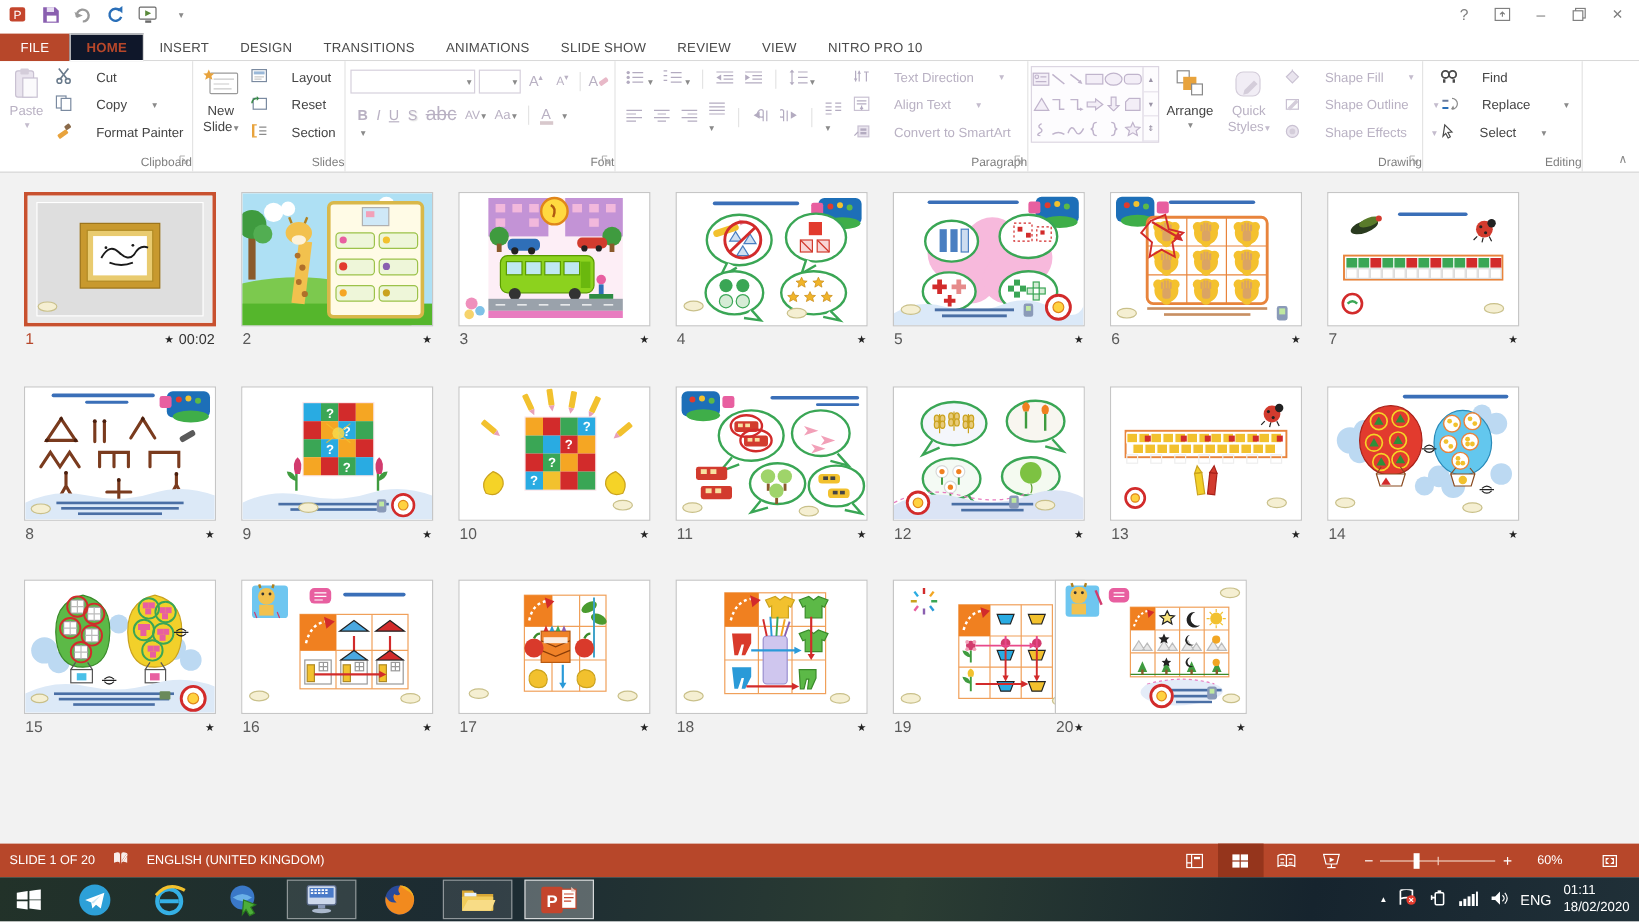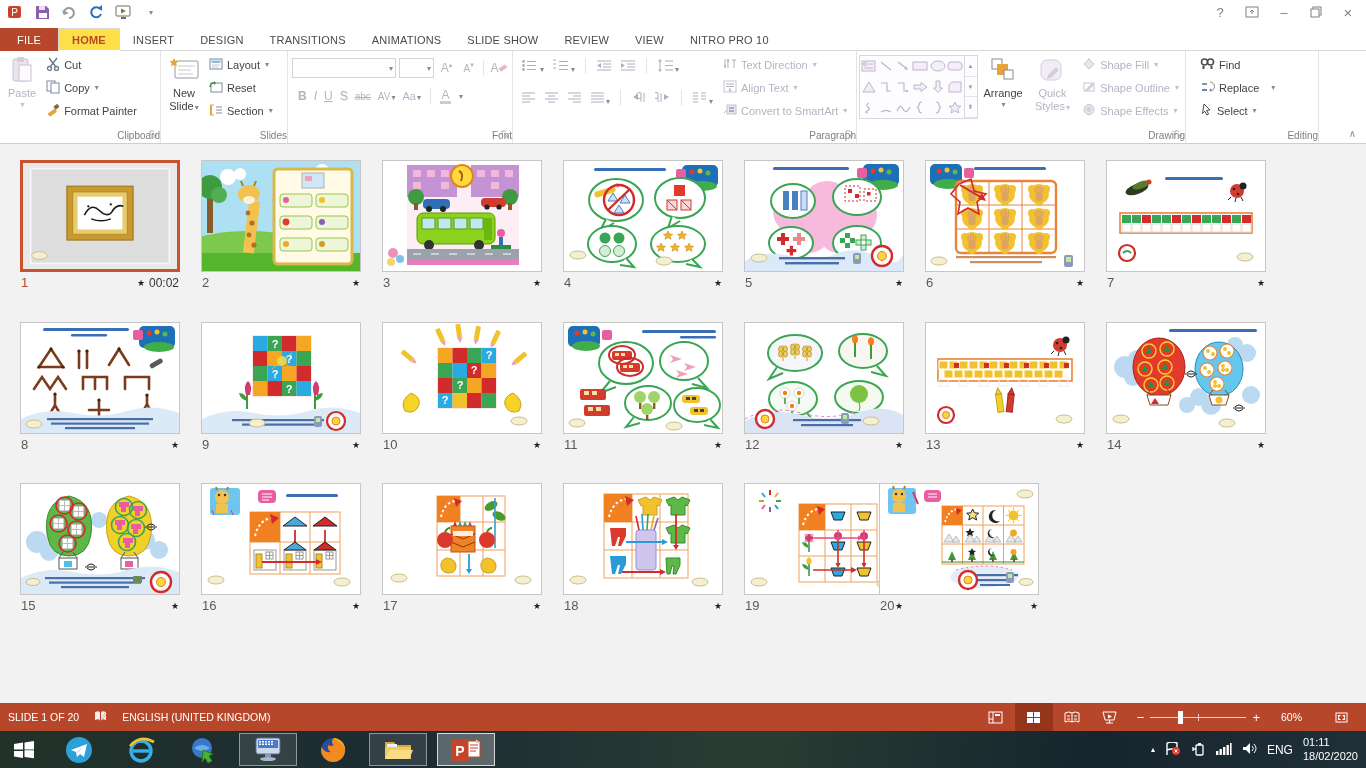--- a/index.html
+++ b/index.html
@@ -10,31 +10,31 @@
 .qat{position:absolute;left:6px;top:3px;display:flex;align-items:center;gap:9px}
 .qicon{width:18px;height:18px;display:flex;align-items:center;justify-content:center}
 .title{position:absolute;left:0;right:0;top:7px;text-align:center;font-size:12px;color:#444}
 .wbtns{position:absolute;right:4px;top:2px;display:flex;gap:4px}
 .wbtn{width:28px;height:20px;display:flex;align-items:center;justify-content:center;color:#808080;font-size:13px}
 .signin{position:absolute;right:10px;top:33px;font-size:11px;color:#444}
 
 .tabrow{position:absolute;top:28px;left:0;right:0;height:23px;background:#fff;border-bottom:1px solid #d9d9d9;display:flex}
 .tab{height:23px;padding:0 13px;font-size:11px;color:#4a4a4a;display:flex;align-items:center;letter-spacing:.2px}
 .tab.file{background:#b7472a;color:#fff;padding:0 17px}
-.tab.active{color:#b7472a;background:#fde047;border:1px solid #d9d9d9;border-bottom:1px solid #fff;margin-bottom:-1px;font-weight:bold}
+.tab.active{color:#b7472a;background:#0f172a;border:1px solid #d9d9d9;border-bottom:1px solid #fff;margin-bottom:-1px;font-weight:bold}
 
 .ribbon{position:absolute;top:51px;left:0;right:0;height:93px;background:#fff;border-bottom:1px solid #cfcfcf;display:flex}
 .rg{position:relative;height:100%;border-right:1px solid #e4e4e4;padding:2px 2px 16px 2px}
 .glabel{position:absolute;bottom:2px;left:0;right:0;text-align:right;font-size:10px;color:#7e7e7e}
 .launch{position:absolute;bottom:3px;right:3px;opacity:.8}
 .dis{color:#b9b1c3}
 .bigbtn{display:flex;flex-direction:column;align-items:center;font-size:11px;line-height:1.2;padding:2px 6px;height:72px;justify-content:flex-start;text-align:center}
 .bigbtn .bi{height:30px;display:flex;align-items:center;margin-bottom:2px}
 .stack{display:flex;flex-direction:column;justify-content:flex-start}
-.smb{display:flex;align-items:center;gap:4px;height:23px;padding:0 4px;font-size:11px;white-space:nowrap}
+.smb{display:flex;align-items:center;gap:20px;height:23px;padding:0 4px;font-size:11px;white-space:nowrap}
 .dd{font-size:8px;color:#8a8a8a;margin-left:1px}
 .dis .dd{color:#c4bccd}
 .vrule{width:1px;background:#e4e4e4;margin:3px 2px}
 .combo{border:1px solid #d6d0dc;height:20px;background:#fff;display:flex;align-items:center;justify-content:flex-end;padding:0 2px;color:#c4bccd}
 .fbtn{min-width:19px;height:20px;display:flex;align-items:center;justify-content:center;font-size:12px;color:#b9b1c3}
 .itxt{font-size:12px;color:#b9b1c3}
 .gallery{width:133px;height:64px;border:1px solid #dcd6e2;background:#fdfcfe;display:flex;margin-top:2px}
 .gcells{flex:1;display:grid;grid-template-columns:repeat(6,1fr);grid-template-rows:repeat(3,1fr)}
 .gc{display:flex;align-items:center;justify-content:center}
 .gscroll{width:13px;border-left:1px solid #dcd6e2;display:flex;flex-direction:column}
@@ -262,21 +262,21 @@
           <svg width="8" height="9">
             <rect x="0" y="2" width="8" height="4" rx="1" fill="#e8b9c8" transform="rotate(-35 4 4)"></rect>
           </svg>
         </div>
     </div>
     <div style="display:flex;align-items:center;gap:7px;padding-left:8px">
       <span class="itxt" style="font-weight:bold">B</span>
       <span class="itxt" style="font-style:italic">I</span>
       <span class="itxt" style="text-decoration:underline">U</span>
       <span class="itxt" style="text-shadow:1px 1px 1px #ddd">S</span>
-      <span class="itxt" style="text-decoration:line-through;font-size:10px">abc</span>
+      <span class="itxt" style="text-decoration:line-through;font-size:16px">abc</span>
       <span class="itxt" style="font-size:10px"><span>AV</span><span class="dd">▾</span></span>
       <span class="itxt" style="font-size:11px"><span>Aa</span><span class="dd">▾</span></span>
       <div class="vrule" style="height:16px"></div>
       <span class="itxt" style="display:inline-flex;flex-direction:column;align-items:center;line-height:1">
           <span>A</span>
           <span style="display:block;width:11px;height:3px;background:#d8c8cc"></span>
         </span>
       <span class="dd">▾</span>
     </div>
     <div class="glabel">Font</div>

